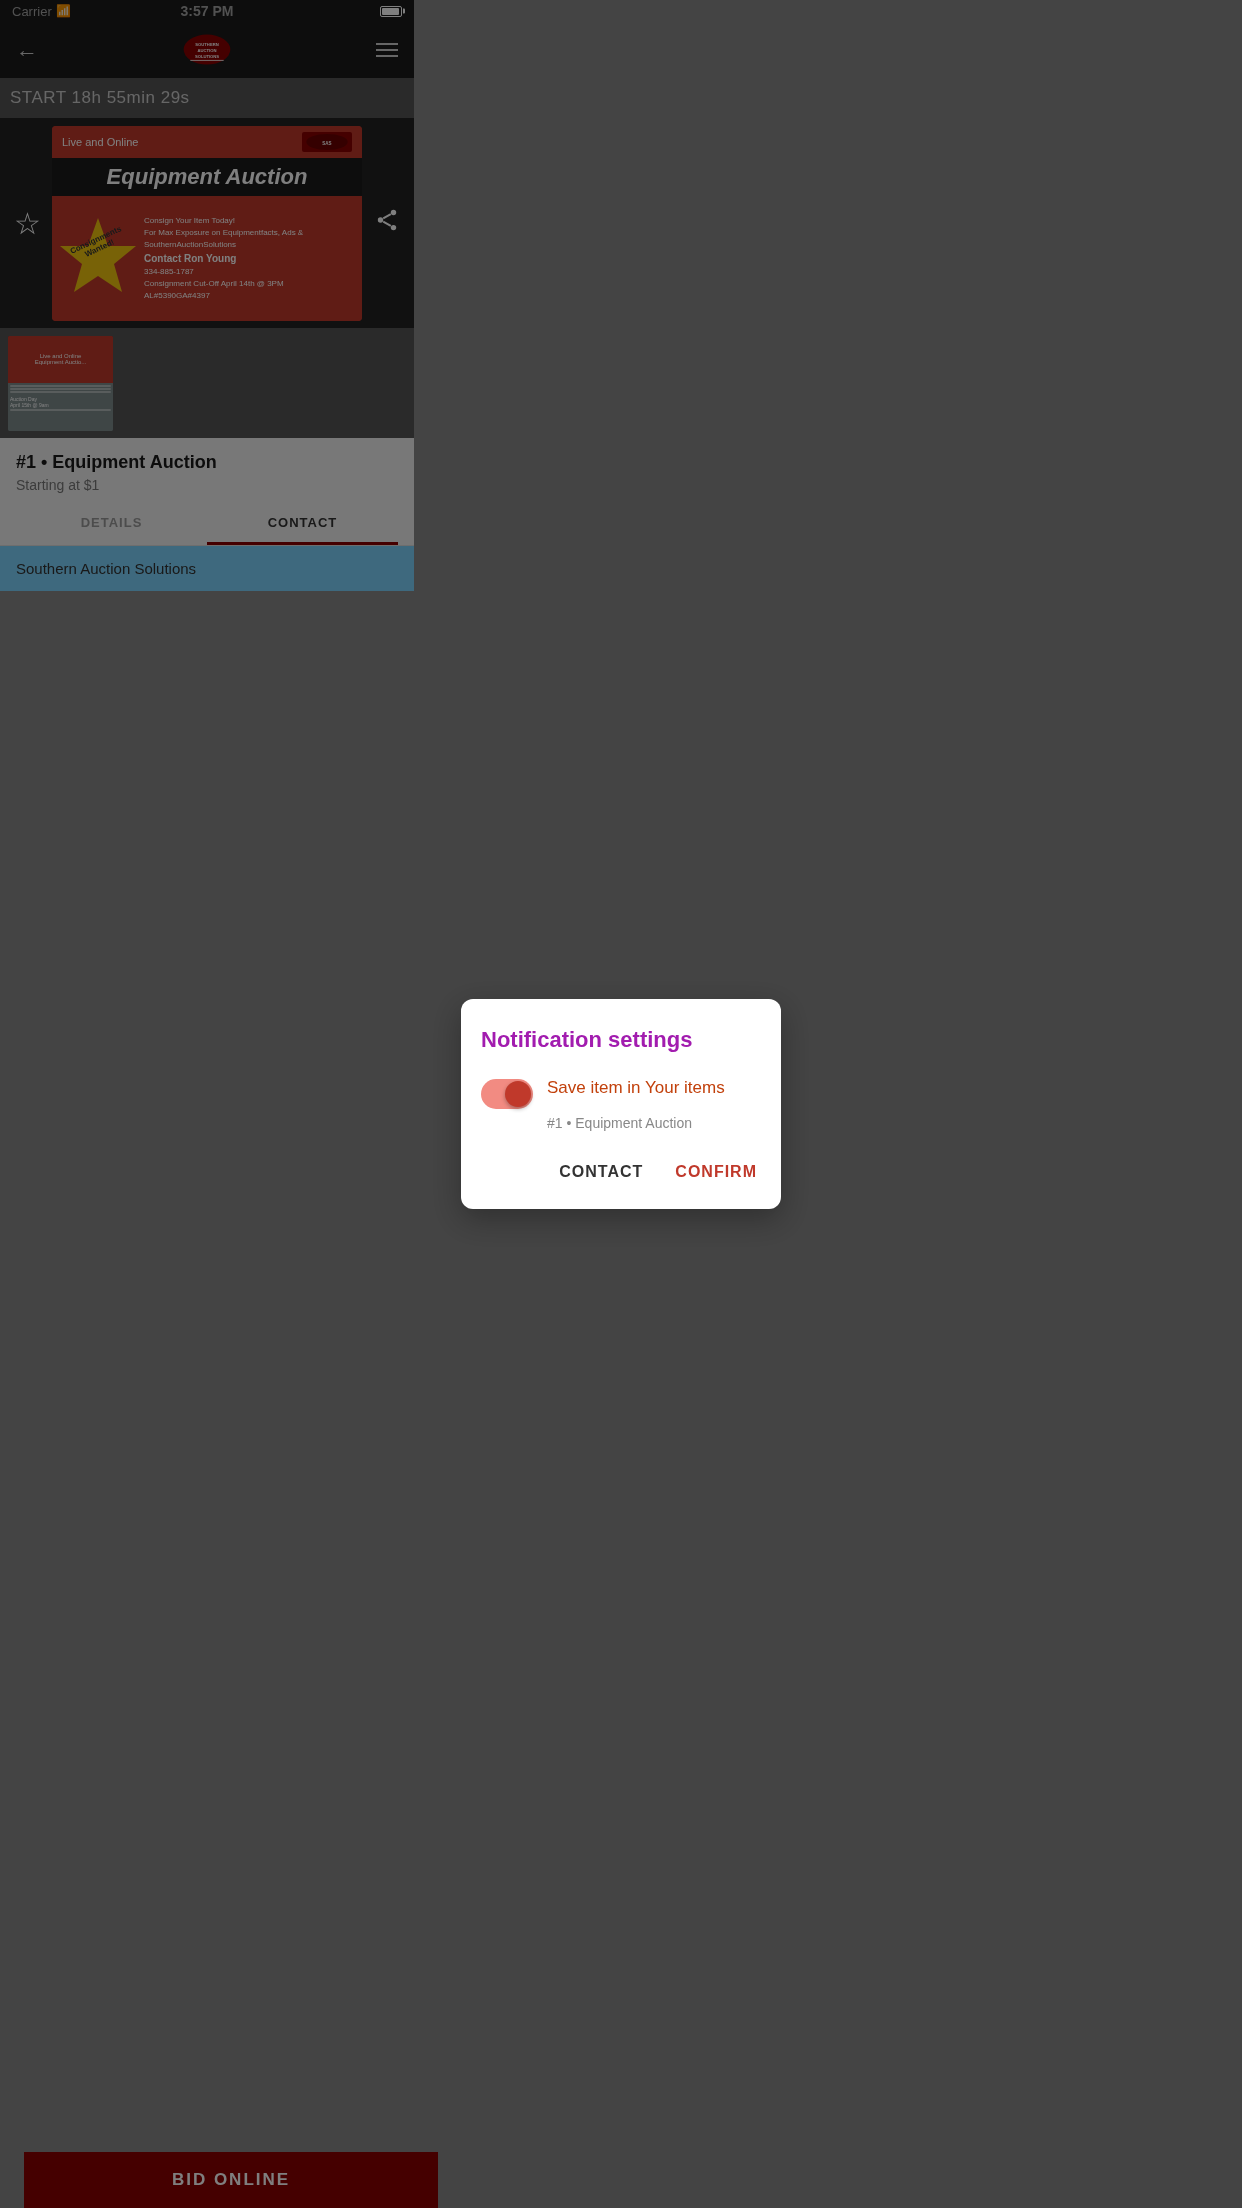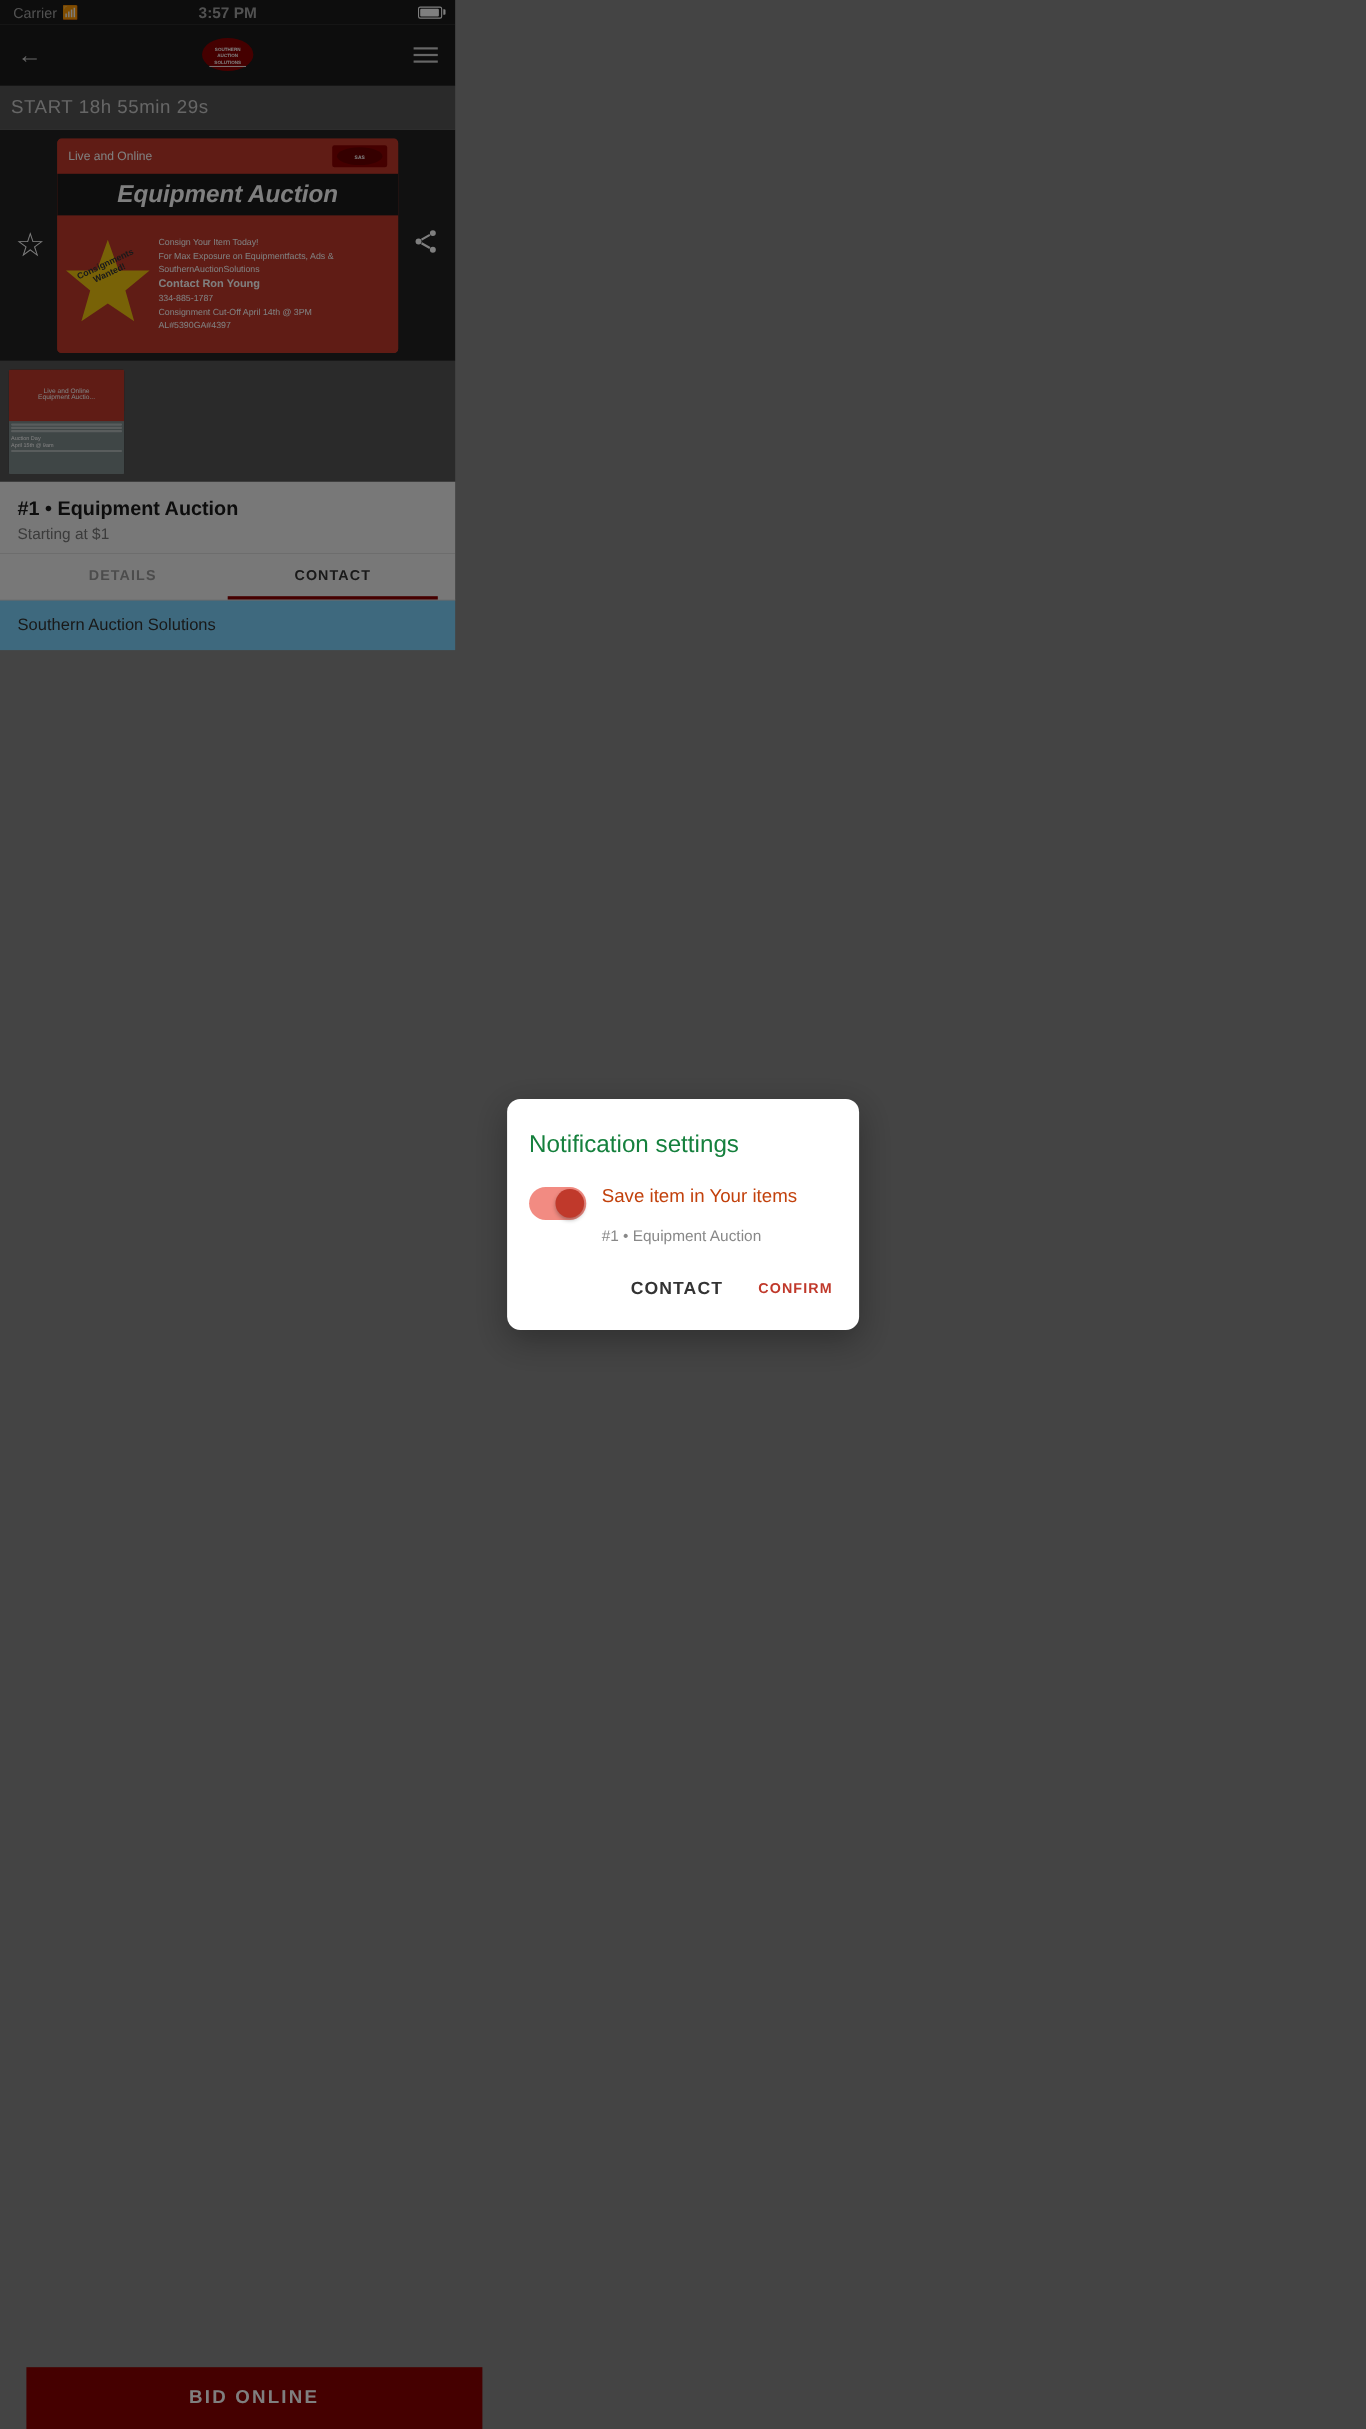--- a/index.html
+++ b/index.html
@@ -286,22 +286,22 @@
     .dialog {
       background: white;
       border-radius: 12px;
       width: 320px;
       padding: 28px 20px 20px;
       box-shadow: 0 10px 30px rgba(0,0,0,0.3);
     }
 
     .dialog-title {
       font-size: 22px;
-      font-weight: 400;
-      color: #15803d;
+      font-weight: 700;
+      color: #a21caf;
       margin-bottom: 24px;
     }
 
     .dialog-row {
       display: flex;
       align-items: flex-start;
       gap: 14px;
       margin-bottom: 6px;
     }
 
@@ -353,21 +353,21 @@
     }
     .dialog-cancel {
       font-size: 16px;
       font-weight: 600;
       color: #333;
       letter-spacing: 1px;
       cursor: pointer;
       padding: 8px 4px;
     }
     .dialog-confirm {
-      font-size: 13px;
+      font-size: 16px;
       font-weight: 600;
       color: #c0392b;
       letter-spacing: 1px;
       cursor: pointer;
       padding: 8px 4px;
     }
 
     
     .wifi-icon { font-size: 12px; }
     

